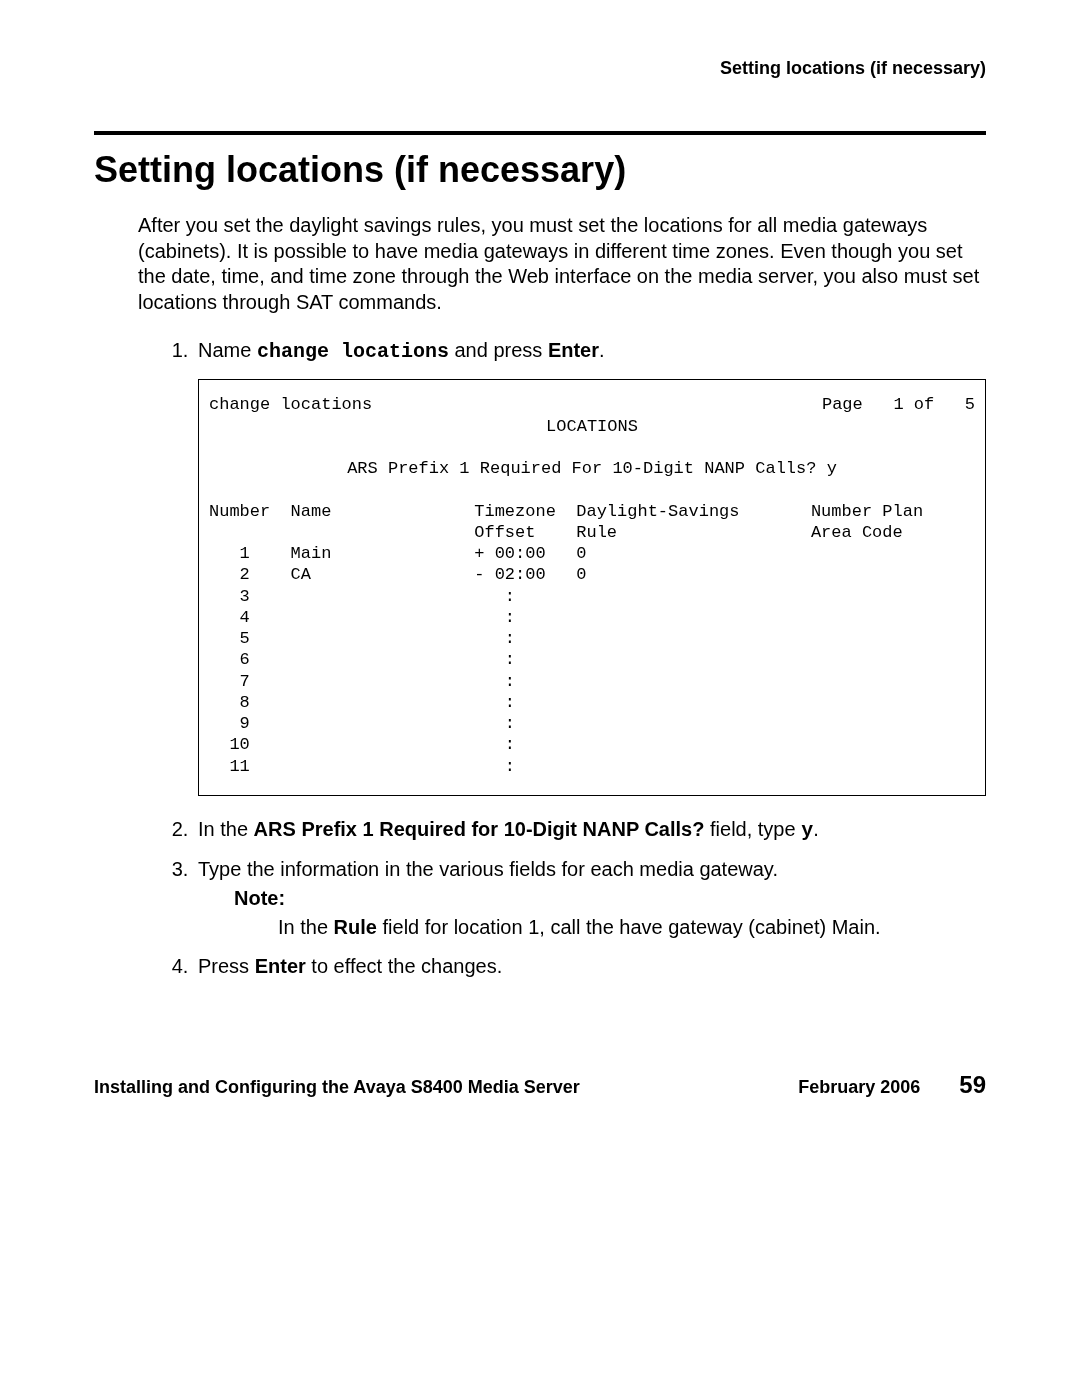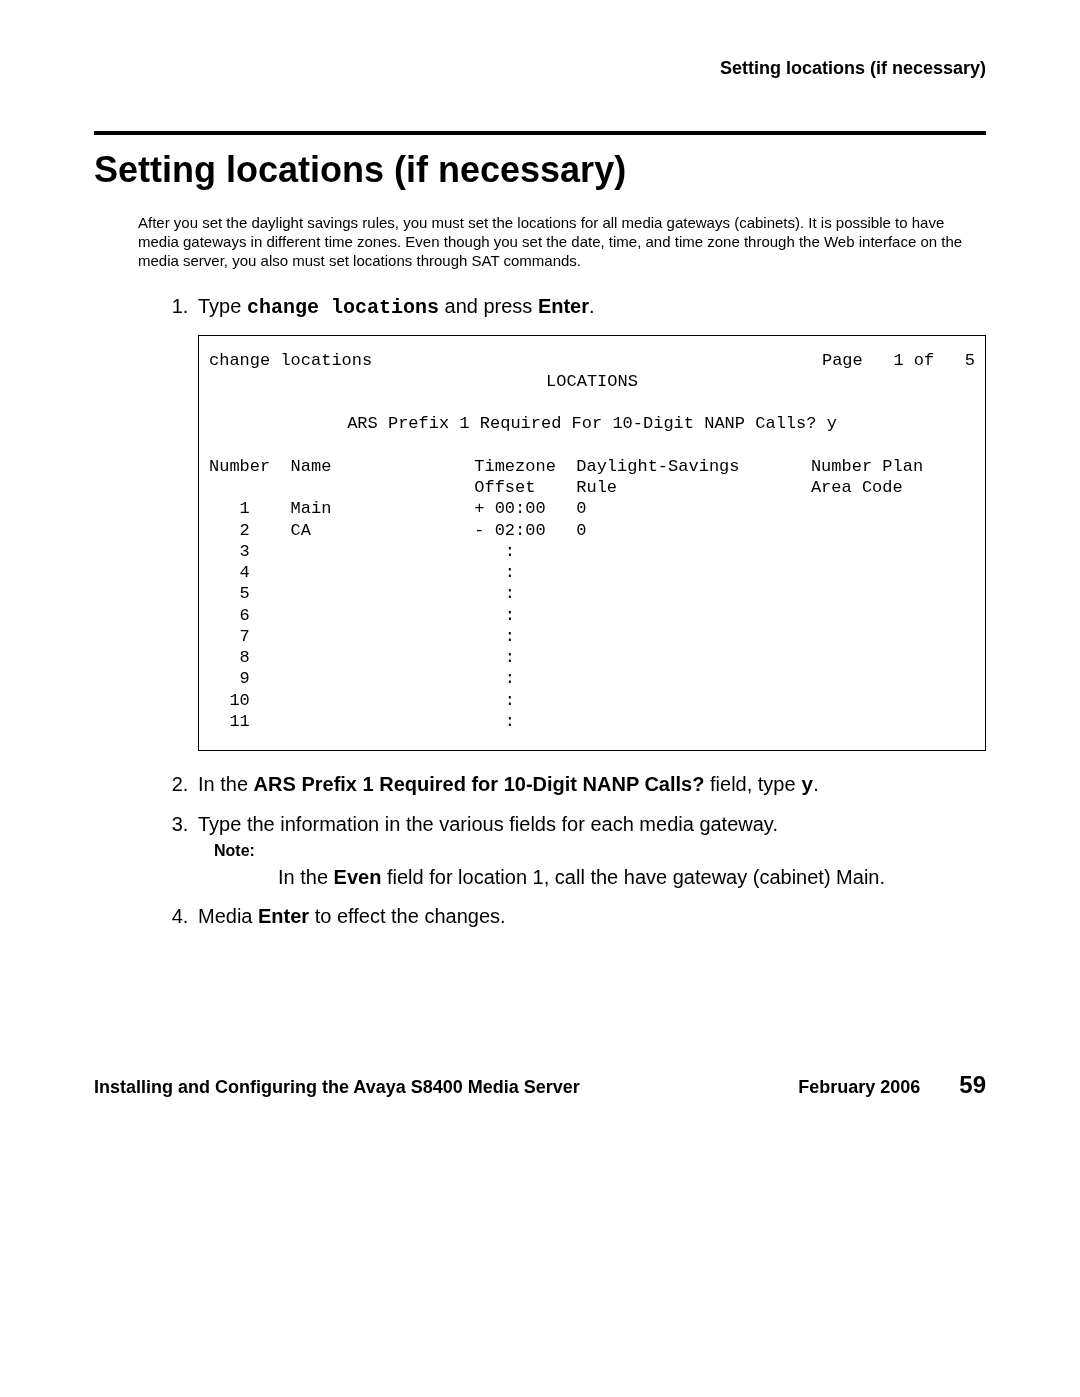--- a/index.html
+++ b/index.html
@@ -31,21 +31,21 @@
   }
   h1.section-title {
     font-size: 36px;
     font-weight: bold;
     margin: 0 0 22px 0;
   }
   .body-indent {
     margin-left: 44px;
   }
   p.intro {
-    font-size: 15px;
+    font-size: 20px;
     line-height: 1.28;
     margin: 0 0 22px 0;
   }
   ol.steps {
     font-size: 20px;
     line-height: 1.35;
     margin: 0 0 0 28px;
     padding: 0 0 0 28px;
   }
   ol.steps > li {
@@ -76,22 +76,22 @@
   }
   .term-row {
     display: block;
   }
 
   .note-block {
     margin: 2px 0 8px 0;
   }
   .note-label {
     font-weight: bold;
-    font-size: 16px;
-    margin-left: 16px;
+    font-size: 20px;
+    margin-left: 36px;
     display: block;
   }
   .note-body {
     font-size: 20px;
     margin: 2px 0 0 80px;
   }
 
   .footer {
     position: absolute;
     left: 94px;
@@ -117,41 +117,41 @@
 
   <h1 class="section-title">Setting locations (if necessary)</h1>
 
   <div class="body-indent">
 
     <p class="intro">After you set the daylight savings rules, you must set the locations for all media gateways (cabinets). It is possible to have media gateways in different time zones. Even though you set the date, time, and time zone through the Web interface on the media server, you also must set locations through SAT commands.</p>
 
     <ol class="steps">
 
       <li>
-        <span>Type </span><span class="mono bold">change locations</span><span> and press </span><span class="bold">Enter</span><span>.</span>
+        <span>Name </span><span class="mono bold">change locations</span><span> and press </span><span class="bold">Enter</span><span>.</span>
 
         <div class="terminal-box" id="terminal-box"><div class="terminal-header-row"><span>change locations</span><span>Page   1 of   5</span></div><div class="terminal-center">LOCATIONS</div><div class="term-row">&nbsp;</div><div class="terminal-center terminal-bold">ARS Prefix 1 Required For 10-Digit NANP Calls? y</div><div class="term-row">&nbsp;</div><div class="term-row">Number  Name              Timezone  Daylight-Savings       Number Plan</div><div class="term-row">                          Offset    Rule                   Area Code</div><div class="term-row terminal-bold">   1    Main              + 00:00   0</div><div class="term-row">   2    CA                - 02:00   0</div><div class="term-row">   3                         :      </div><div class="term-row">   4                         :      </div><div class="term-row">   5                         :      </div><div class="term-row">   6                         :      </div><div class="term-row">   7                         :      </div><div class="term-row">   8                         :      </div><div class="term-row">   9                         :      </div><div class="term-row">  10                         :      </div><div class="term-row">  11                         :      </div></div>
       </li>
 
       <li>
         <span>In the </span><span class="bold">ARS Prefix 1 Required for 10-Digit NANP Calls?</span><span> field, type </span><span class="mono bold">y</span><span>.</span>
       </li>
 
       <li>
         <span>Type the information in the various fields for each media gateway.</span>
         <div class="note-block">
           <span class="note-label">Note:</span>
           <div class="note-body">
-            <span>In the </span><span class="bold">Even</span><span> field for location 1, call the have gateway (cabinet) Main.</span>
+            <span>In the </span><span class="bold">Rule</span><span> field for location 1, call the have gateway (cabinet) Main.</span>
           </div>
         </div>
       </li>
 
       <li>
-        <span>Media </span><span class="bold">Enter</span><span> to effect the changes.</span>
+        <span>Press </span><span class="bold">Enter</span><span> to effect the changes.</span>
       </li>
 
     </ol>
 
   </div>
 
   <div class="footer">
     <span class="left">Installing and Configuring the Avaya S8400 Media Server</span>
     <span class="right">
       <span>February 2006</span>

